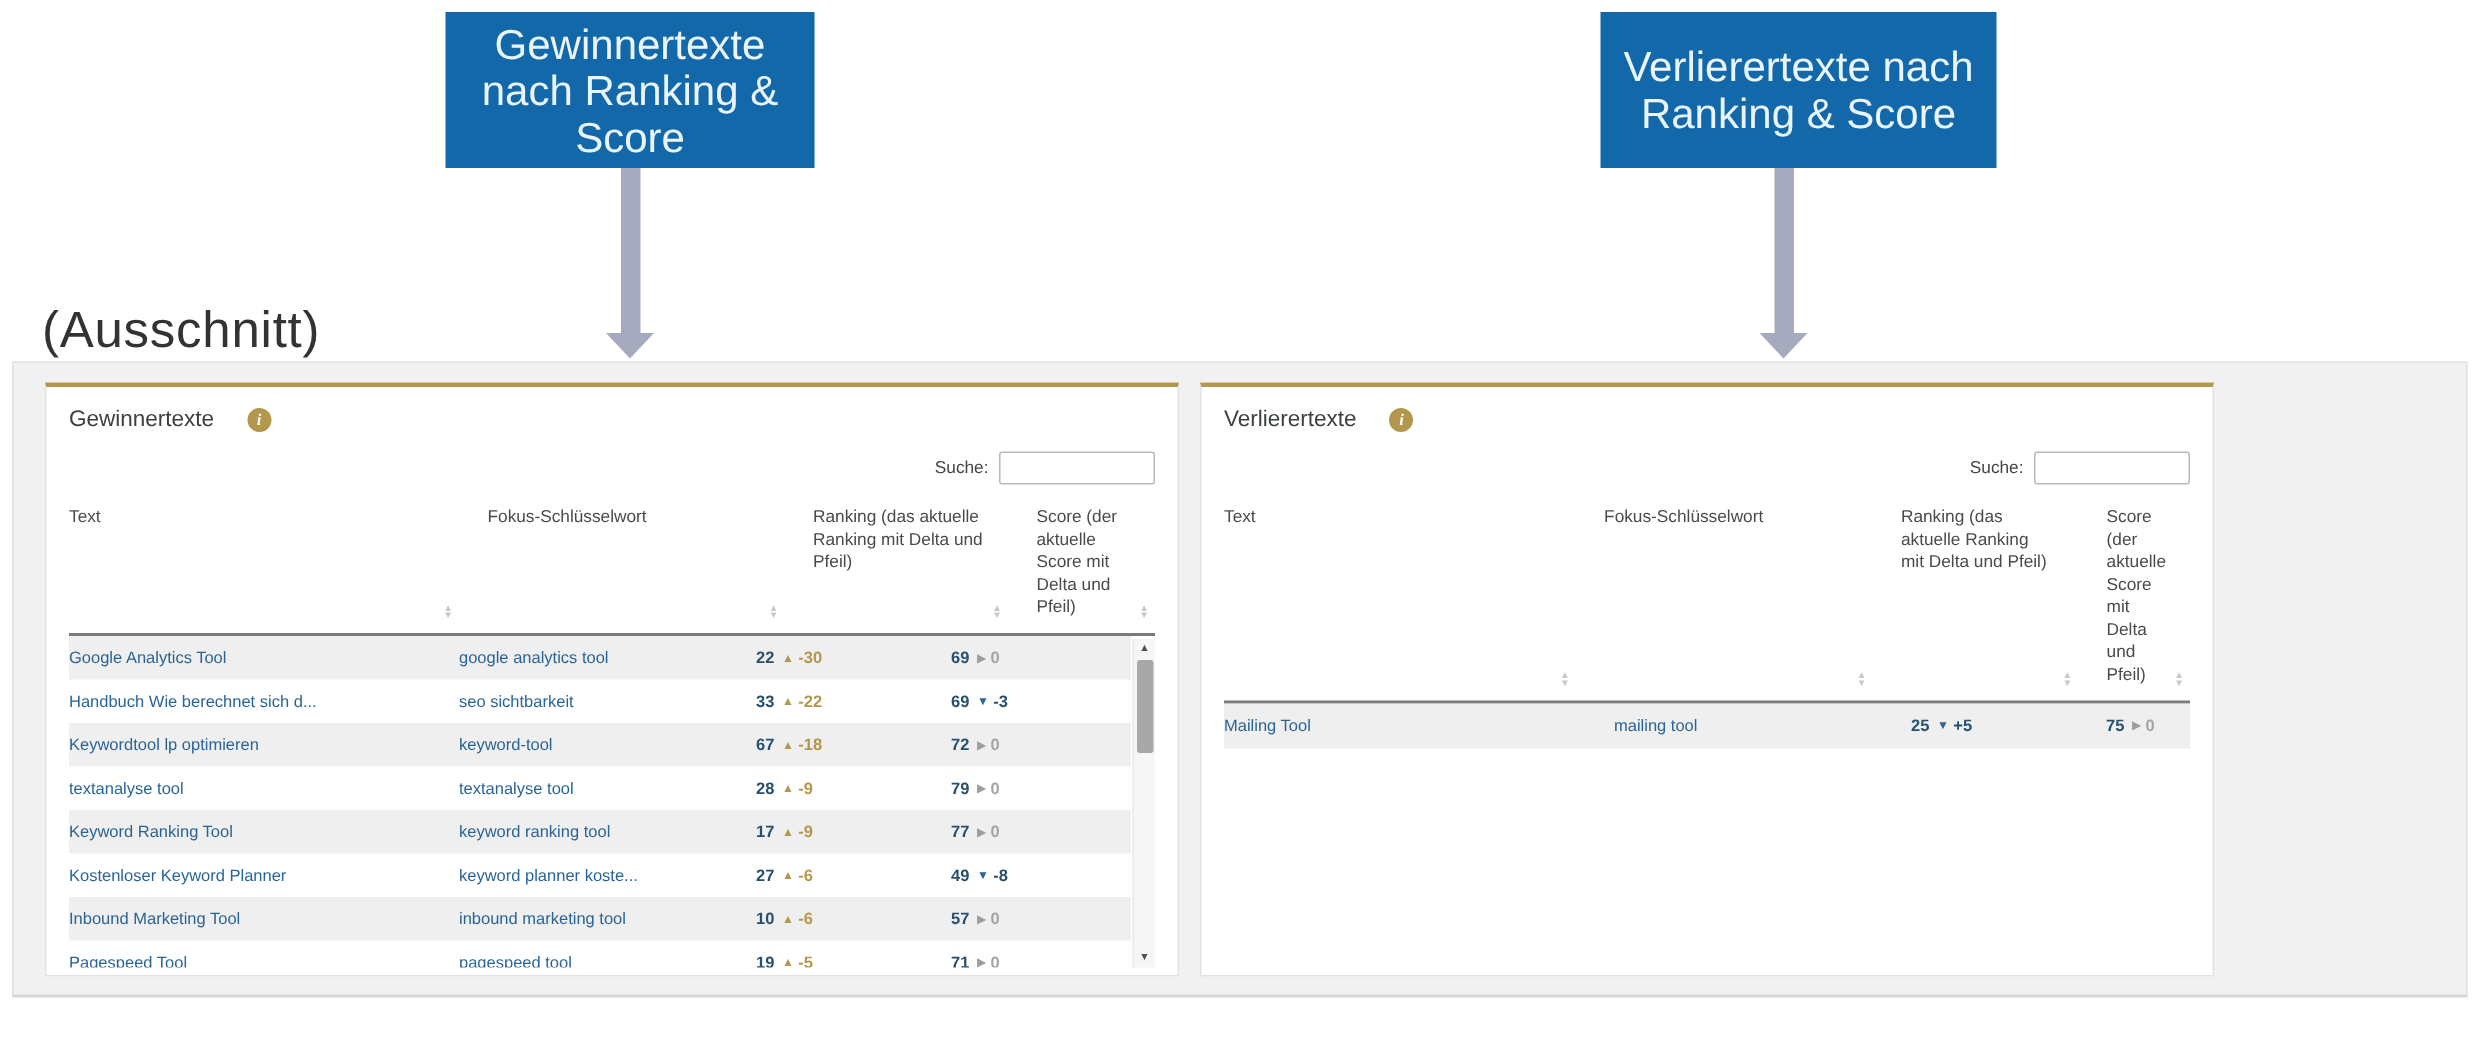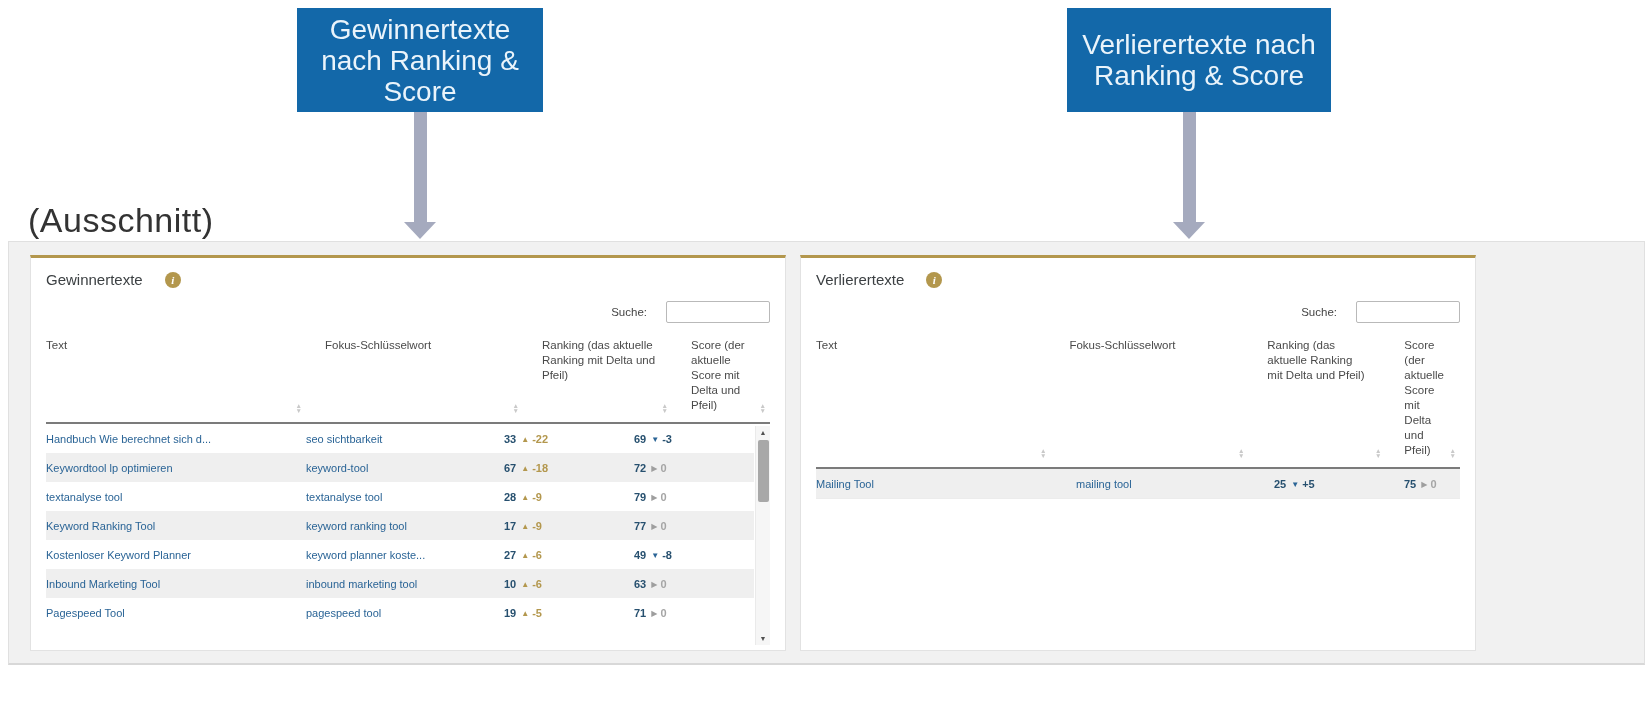--- a/index.html
+++ b/index.html
@@ -59,21 +59,21 @@
   }
   .panel-title { font-size:15px; color:#3c4043; }
   .info-icon {
     width:16px; height:16px; border-radius:50%;
     background:#b3974d; color:#ffffff;
     font-family:"Liberation Serif", serif; font-style:italic; font-weight:bold;
     font-size:11px; line-height:16px; text-align:center;
     cursor:pointer;
   }
   .search-row {
-    display:flex; justify-content:flex-end; align-items:center; gap:19px;
+    display:flex; justify-content:flex-end; align-items:center; gap:7px;
     padding:13px 15px 0 15px;
     font-size:11.5px; color:#444444;
   }
   .search-input {
     width:104px; height:22px;
     border:1px solid #b9b9b9; border-radius:2px;
     font-size:11px; padding:0 4px;
     font-family:"Liberation Sans", sans-serif;
   }
   
@@ -179,20 +179,26 @@
             <span>▲</span>
             <span>▼</span>
           </span></div>
       <div class="th w-score"><span>Score (der aktuelle Score mit Delta und Pfeil)</span><span class="sort">
             <span>▲</span>
             <span>▼</span>
           </span></div>
     </div>
     <div class="tbody-wrap">
       <div class="tbody">
+          <div class="trow odd">
+            <div class="tcell w-text"><a>Google Analytics Tool</a></div>
+            <div class="tcell w-kw"><a>google analytics tool</a></div>
+            <div class="tcell w-rank"><span><span class="num">22</span><span class="tri d-up">▲</span><span class="delta d-up">-30</span></span></div>
+            <div class="tcell w-score"><span><span class="num">69</span><span class="tri d-right">▶</span><span class="delta d-right">0</span></span></div>
+          </div>
           <div class="trow even">
             <div class="tcell w-text"><a>Handbuch Wie berechnet sich d...</a></div>
             <div class="tcell w-kw"><a>seo sichtbarkeit</a></div>
             <div class="tcell w-rank"><span><span class="num">33</span><span class="tri d-up">▲</span><span class="delta d-up">-22</span></span></div>
             <div class="tcell w-score"><span><span class="num">69</span><span class="tri d-down">▼</span><span class="delta d-down">-3</span></span></div>
           </div>
           <div class="trow odd">
             <div class="tcell w-text"><a>Keywordtool lp optimieren</a></div>
             <div class="tcell w-kw"><a>keyword-tool</a></div>
             <div class="tcell w-rank"><span><span class="num">67</span><span class="tri d-up">▲</span><span class="delta d-up">-18</span></span></div>
@@ -213,21 +219,21 @@
           <div class="trow even">
             <div class="tcell w-text"><a>Kostenloser Keyword Planner</a></div>
             <div class="tcell w-kw"><a>keyword planner koste...</a></div>
             <div class="tcell w-rank"><span><span class="num">27</span><span class="tri d-up">▲</span><span class="delta d-up">-6</span></span></div>
             <div class="tcell w-score"><span><span class="num">49</span><span class="tri d-down">▼</span><span class="delta d-down">-8</span></span></div>
           </div>
           <div class="trow odd">
             <div class="tcell w-text"><a>Inbound Marketing Tool</a></div>
             <div class="tcell w-kw"><a>inbound marketing tool</a></div>
             <div class="tcell w-rank"><span><span class="num">10</span><span class="tri d-up">▲</span><span class="delta d-up">-6</span></span></div>
-            <div class="tcell w-score"><span><span class="num">63</span><span class="tri d-right">▶</span><span class="delta d-right">0</span></span></div>
+            <div class="tcell w-score"><span><span class="num">57</span><span class="tri d-right">▶</span><span class="delta d-right">0</span></span></div>
           </div>
           <div class="trow even">
             <div class="tcell w-text"><a>Pagespeed Tool</a></div>
             <div class="tcell w-kw"><a>pagespeed tool</a></div>
             <div class="tcell w-rank"><span><span class="num">19</span><span class="tri d-up">▲</span><span class="delta d-up">-5</span></span></div>
             <div class="tcell w-score"><span><span class="num">71</span><span class="tri d-right">▶</span><span class="delta d-right">0</span></span></div>
           </div>
         </div>
       <div class="vscroll">
         <div class="vs-btn up">▲</div>

